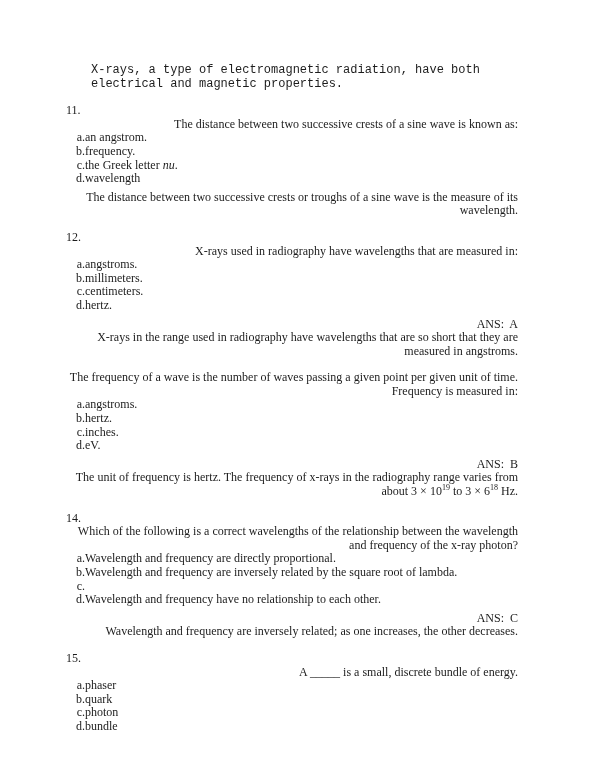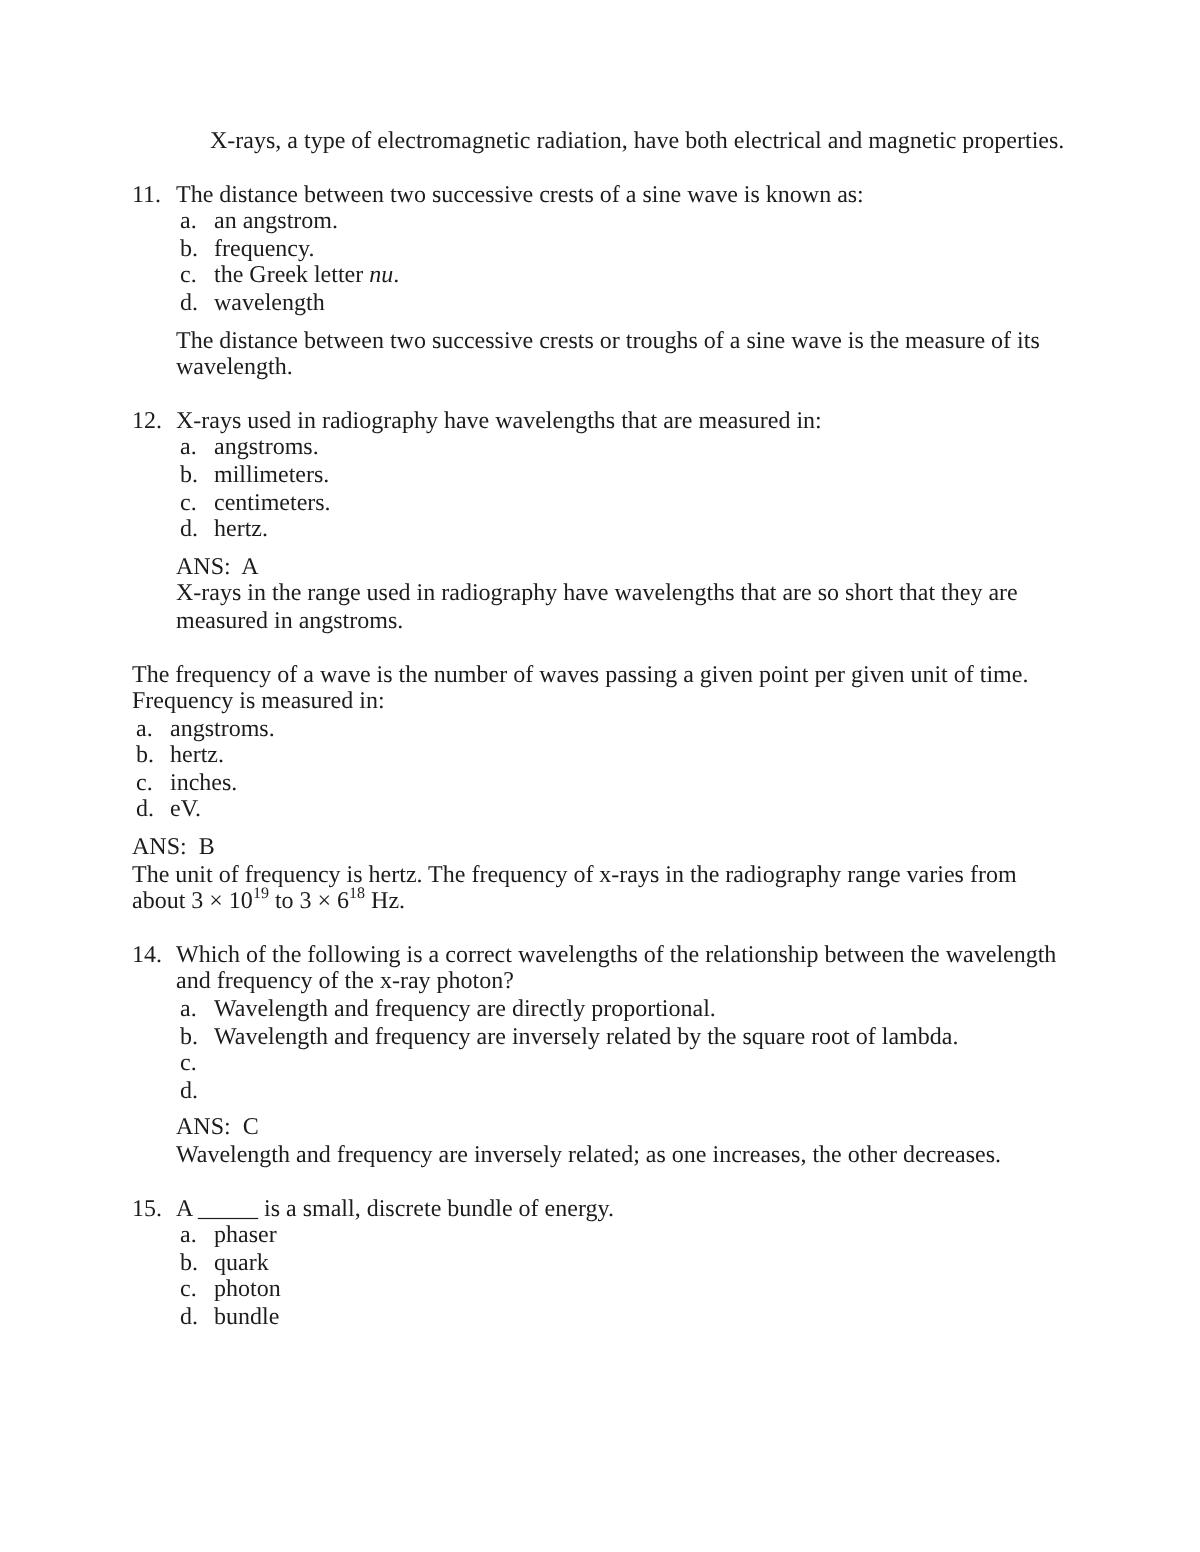--- a/index.html
+++ b/index.html
@@ -10,34 +10,37 @@
     box-sizing: border-box;
     background: #ffffff;
     padding: 64px 40px 0 66px;
     font-family: "Liberation Serif", "DejaVu Serif", serif;
     font-size: 12px;
     line-height: 13.6px;
     color: #1c1c1c;
     overflow: hidden;
   }
   .intro {
-    margin-left: 39px;
+    margin-left: 25px;
     max-width: 452px;
+    font-family: Liberation Mono, monospace;
   }
   .question {
     display: flex;
     margin-top: 13px;
+    flex-direction: column;
   }
   .qnum {
     width: 22px;
     flex-shrink: 0;
   }
   .qbody {
     flex: 1;
     max-width: 452px;
+    text-align: right;
   }
   .option {
     display: flex;
     padding-left: 2px;
   }
   .olett {
     width: 17px;
     flex-shrink: 0;
   }
   .answer-block {
@@ -148,20 +151,21 @@
       </div>
       <div class="option">
         <span class="olett">b.</span>
         <span class="otext">Wavelength and frequency are inversely related by the square root of lambda.</span>
       </div>
       <div class="option">
         <span class="olett">c.</span>
       </div>
       <div class="option">
         <span class="olett">d.</span>
+        <span class="otext">Wavelength and frequency have no relationship to each other.</span>
       </div>
       <div class="answer-block">
         <div class="ans">ANS:  C</div>
         <div class="feedback">Wavelength and frequency are inversely related; as one increases, the other decreases.</div>
       </div>
     </div>
   </div>
 
   <div class="question">
     <div class="qnum">15.</div>

